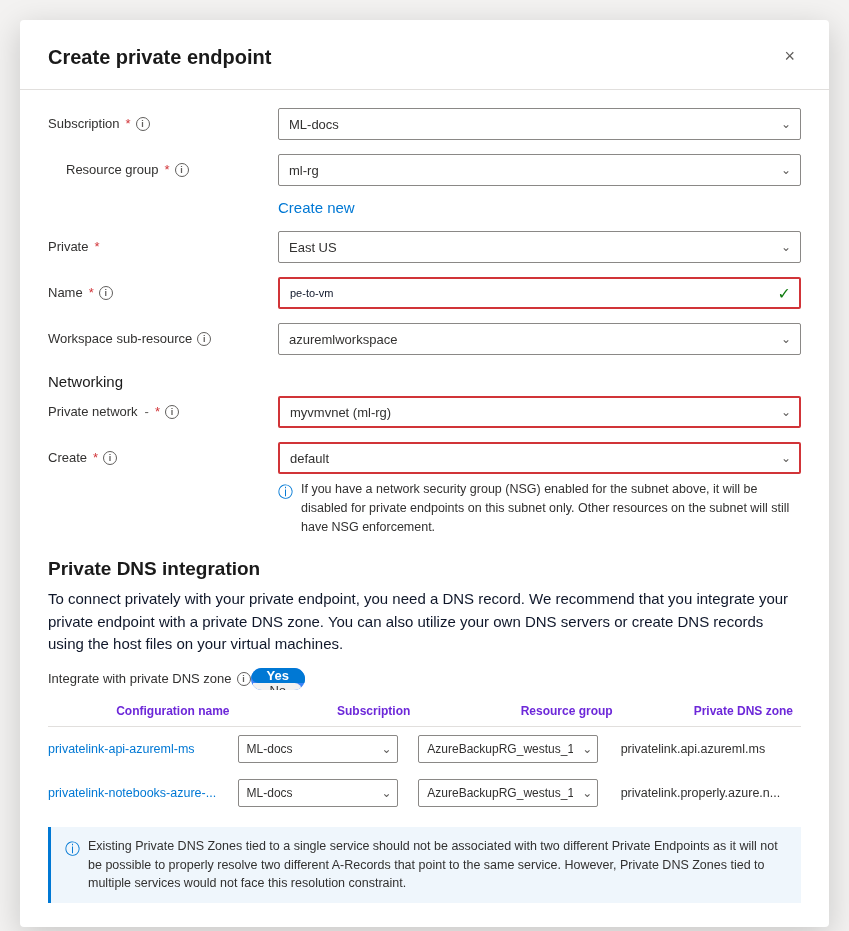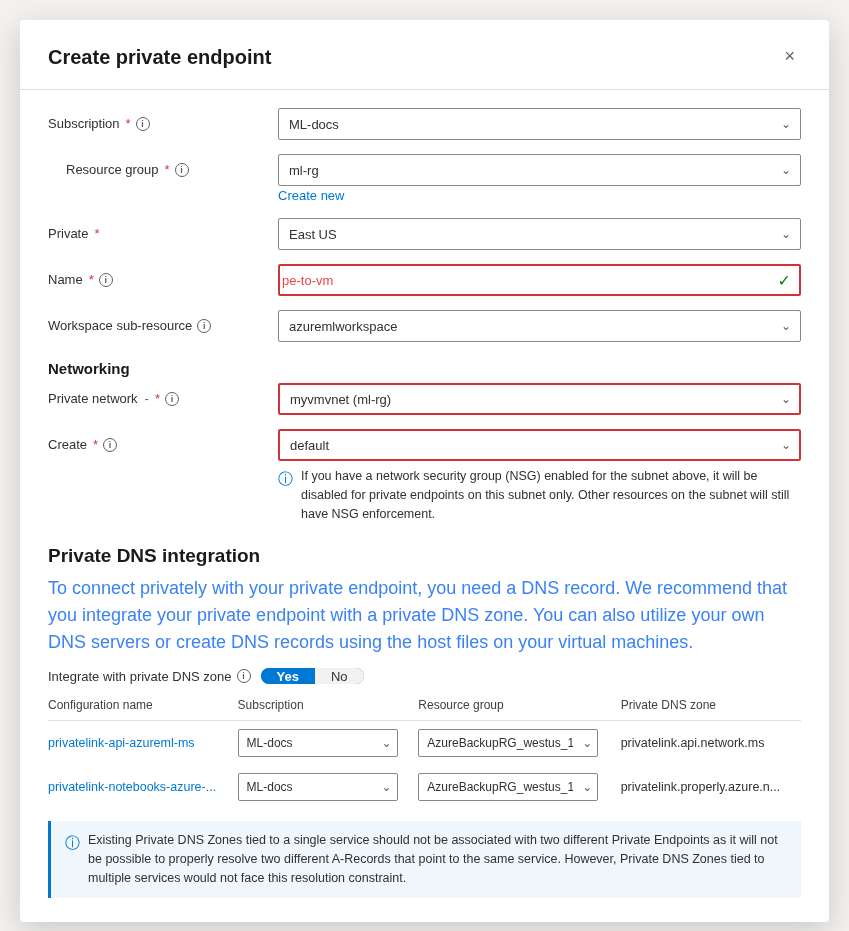--- a/index.html
+++ b/index.html
@@ -106,48 +106,48 @@
       pointer-events: none;
       color: #605e5c;
       font-size: 12px;
     }
     .input-box {
       width: 100%;
       height: 32px;
       border: 2px solid #d13438;
       border-radius: 2px;
       background: #fff;
-      padding: 0 30px 0 2px;
-      font-size: 13px;
-      color: #ef4444;
+      padding: 0 30px 0 10px;
+      font-size: 11px;
+      color: #0f172a;
       outline: none;
     }
     .input-valid-wrap {
       position: relative;
       width: 100%;
     }
     .check-icon {
       position: absolute;
       right: 10px;
       top: 50%;
       transform: translateY(-50%);
       color: #107c10;
       font-size: 16px;
     }
     .create-new-link {
       color: #0078d4;
-      font-size: 13px;
+      font-size: 15px;
       text-decoration: none;
       cursor: pointer;
       display: inline-block;
-      margin-top: 1px;
+      margin-top: 13px;
     }
     .section-title {
       font-size: 15px;
-      font-weight: 700;
+      font-weight: 400;
       color: #1a1a1a;
       margin: 18px 0 6px 0;
     }
     .info-text {
       font-size: 13px;
       color: #323130;
       margin-bottom: 14px;
       line-height: 1.5;
     }
     .info-text a {
@@ -170,45 +170,45 @@
       margin-top: 1px;
       flex-shrink: 0;
     }
     .dns-section-title {
       font-size: 19px;
       font-weight: 600;
       color: #1a1a1a;
       margin: 22px 0 8px 0;
     }
     .dns-info-text {
-      font-size: 18px;
-      color: #3b82f6;
+      font-size: 15px;
+      color: #0f172a;
       line-height: 1.5;
       margin-bottom: 4px;
     }
     .integrate-row {
       display: flex;
       align-items: center;
-      gap: 10px;
       margin: 12px 0 10px 0;
     }
     .integrate-label {
       font-size: 13px;
       color: #323130;
       display: flex;
       align-items: center;
       gap: 5px;
     }
     .toggle-group {
       display: flex;
       align-items: center;
       background: #3b82f6;
       border-radius: 12px;
       overflow: hidden;
-      height: 16px;
+      height: 22px;
+      flex-direction: column;
     }
     .toggle-yes {
       background: #0078d4;
       color: #fff;
       border: none;
       padding: 0 16px;
       height: 28px;
       font-size: 13px;
       border-radius: 12px 0 0 12px;
       cursor: pointer;
@@ -224,23 +224,23 @@
       border-radius: 0 12px 12px 0;
       cursor: pointer;
     }
     .dns-table {
       width: 100%;
       border-collapse: collapse;
       margin-bottom: 12px;
     }
     .dns-table th {
       font-size: 12px;
-      font-weight: 400;
-      color: #404040;
-      text-align: left;
+      font-weight: 700;
+      color: #6d28d9;
+      text-align: right;
       padding: 4px 8px 8px 0;
       border-bottom: 1px solid #e1dfdd;
     }
     .dns-table td {
       font-size: 12.5px;
       color: #0078d4;
       padding: 8px 8px 8px 0;
       vertical-align: middle;
       margin-left: 28px;
     }
@@ -448,21 +448,21 @@
           </div>
         </td>
         <td>
           <div class="select-wrapper" style="width:180px;">
             <select class="dns-select" style="width:180px;">
               <option value="AzureBackupRG_westus_1">AzureBackupRG_westus_1</option>
             </select>
             <span class="chevron" style="right:6px;">⌄</span>
           </div>
         </td>
-        <td class="plain">privatelink.api.network.ms</td>
+        <td class="plain">privatelink.api.azureml.ms</td>
       </tr>
       <tr>
         <td>privatelink-notebooks-azure-...</td>
         <td>
           <div class="select-wrapper" style="width:160px;">
             <select class="dns-select">
               <option value="ML-docs">ML-docs</option>
             </select>
             <span class="chevron" style="right:6px;">⌄</span>
           </div>

